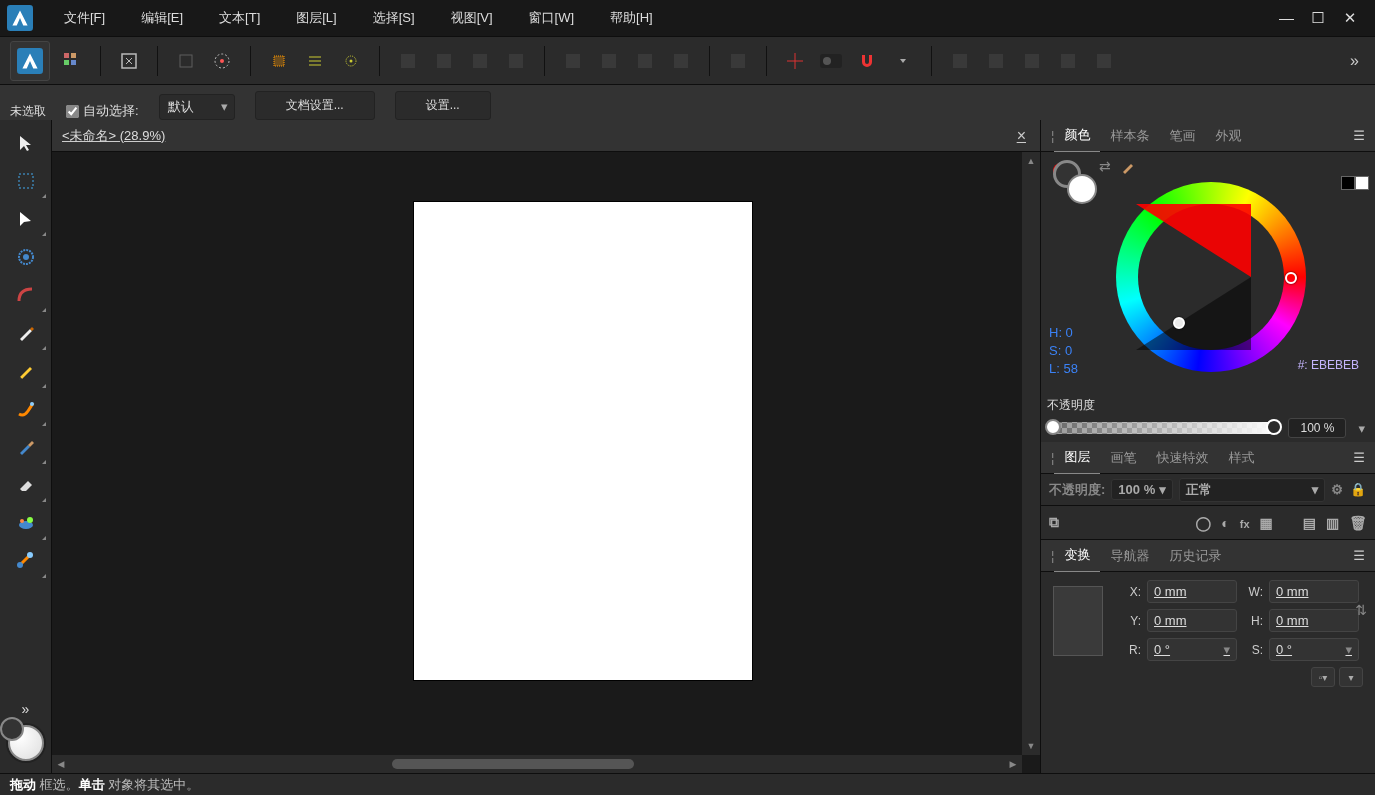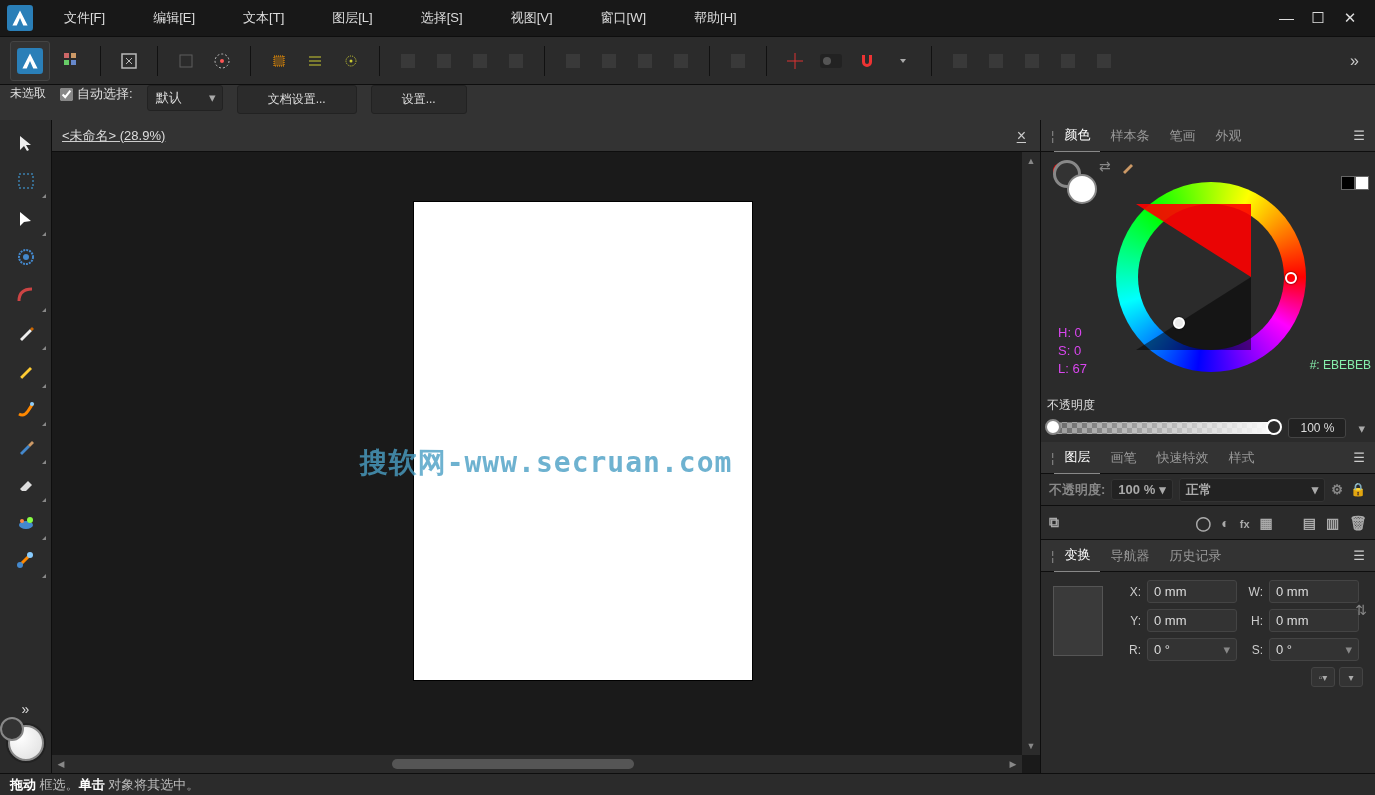--- a/index.html
+++ b/index.html
@@ -1,29 +1,29 @@
 <!DOCTYPE html>
 <html><head>
 <meta charset="utf-8">
 <style>
 * { margin:0; padding:0; box-sizing:border-box; font-family:"Microsoft YaHei","PingFang SC",sans-serif; font-size:13px; user-select:none; }
 body { width:1375px; height:795px; background:#1a1a1a; color:#cccccc; overflow:hidden; position:relative; }
 .titlebar { height:36px; background:#181818; display:flex; align-items:center; padding:0 6px; }
 .titlebar .logo { width:28px; height:28px; margin-right:12px; display:flex; align-items:center; justify-content:center; }
-.menubar { display:flex; gap:12px; }
+.menubar { display:flex; gap:0; }
 .menubar .item { padding:0 18px; line-height:36px; cursor:pointer; color:#ddd; }
 .win-controls { margin-left:auto; display:flex; gap:18px; padding-right:12px; }
 .win-controls span { width:14px; text-align:center; cursor:pointer; color:#ddd; font-size:15px; }
 .toolbar { height:48px; background:#2b2b2b; display:flex; align-items:center; gap:6px; padding:0 10px; border-top:1px solid #0e0e0e; }
 .tool-group { display:flex; gap:4px; align-items:center; }
 .tool-btn { width:32px; height:32px; display:flex; align-items:center; justify-content:center; border-radius:3px; cursor:pointer; }
 .tool-btn.logo-btn { width:40px; height:40px; background:#333; border:1px solid #444; }
 .tool-btn.disabled { opacity:0.35; }
 .sep { width:1px; height:30px; background:#111; margin:0 6px; }
-.context-bar { height:36px; background:#333333; display:flex; align-items:flex-start; gap:14px; padding:0 10px; border-top:1px solid #0e0e0e; }
+.context-bar { height:36px; background:#333333; display:flex; align-items:flex-end; gap:20px; padding:0 10px; border-top:1px solid #0e0e0e; }
 .cb-label { color:#ddd; font-size:12px; }
 .cb-check { display:flex; align-items:center; gap:4px; font-size:12px; color:#ddd; }
 .cb-check input { accent-color:#888; }
 .cb-select { background:#2b2b2b; border:1px solid #222; color:#ddd; padding:3px 40px 3px 8px; font-size:12px; position:relative; border-radius:3px; }
 .cb-btn { background:#2b2b2b; border:1px solid #222; color:#ddd; padding:5px 30px; font-size:12px; border-radius:3px; cursor:pointer; }
 .main { display:flex; height:calc(100% - 36px - 48px - 36px - 22px); }
 .left-tools { width:52px; background:#2b2b2b; border-right:1px solid #0e0e0e; display:flex; flex-direction:column; align-items:center; padding:4px 0; gap:0; }
 .lt-btn { width:44px; height:38px; display:flex; align-items:center; justify-content:center; border-radius:3px; cursor:pointer; position:relative; }
 .lt-btn .flyout-mark { position:absolute; right:2px; bottom:2px; width:0; height:0; border-right:4px solid #888; border-top:4px solid transparent; }
 .lt-foot { margin-top:auto; display:flex; flex-direction:column; align-items:center; gap:8px; padding-bottom:8px; }
@@ -54,42 +54,42 @@
 .swatch-stack .sw-swap { position:absolute; left:46px; top:-2px; color:#888; font-size:14px; }
 .eyedrop { position:absolute; left:78px; top:6px; }
 .eyedrop-ball { width:16px; height:16px; border-radius:50%; background:#f00; display:inline-block; vertical-align:middle; margin-left:2px; }
 .mini-swatches { position:absolute; right:6px; top:24px; display:flex; }
 .mini-swatches div { width:14px; height:14px; border:1px solid #666; }
 .color-wheel { position:absolute; left:75px; top:30px; width:190px; height:190px; border-radius:50%; background:conic-gradient(from 90deg, #ff0000,#ff00ff,#8000ff,#0000ff,#0080ff,#00ffff,#00ff80,#00ff00,#80ff00,#ffff00,#ff8000,#ff0000); }
 .color-wheel::before { content:''; position:absolute; left:22px; top:22px; width:146px; height:146px; border-radius:50%; background:#2b2b2b; }
 .triangle { position:absolute; left:95px; top:52px; width:0; height:0; border-left:115px solid transparent; border-top:73px solid rgba(255,0,0,0.9); border-bottom:73px solid rgba(0,0,0,0.5); filter:blur(0.5px); }
 .wheel-cursor { position:absolute; width:12px; height:12px; border:2px solid #fff; border-radius:50%; right:9px; top:90px; box-shadow:0 0 2px #000; }
 .tri-cursor { position:absolute; width:12px; height:12px; border:2px solid #fff; border-radius:50%; left:132px; top:165px; background:#ebebeb; box-shadow:0 0 2px #000; }
-.hsl-readout { position:absolute; left:17px; top:172px; line-height:18px; font-size:12px; color:#d946ef; }
-.hex-readout { position:absolute; right:4px; top:206px; font-size:12px; color:#86efac; }
+.hsl-readout { position:absolute; left:8px; top:172px; line-height:18px; font-size:12px; color:#3b82f6; }
+.hex-readout { position:absolute; right:16px; top:206px; font-size:12px; color:#c4b5fd; }
 .opacity-row { position:absolute; left:6px; right:6px; bottom:4px;margin-top:48px; }
 .opacity-row .lbl { font-size:12px; color:#ddd; margin-bottom:4px; display:block; }
 .opacity-slider { display:flex; align-items:center; gap:8px; }
 .op-track { flex:1; height:12px; background:linear-gradient(to right, transparent, #fff), repeating-conic-gradient(#666 0 25%, #999 0 50%) 0/10px 10px; border-radius:6px; position:relative; }
 .op-knob { position:absolute; right:-2px; top:-3px; width:16px; height:16px; border:2px solid #fff; border-radius:50%; background:#2b2b2b; }
 .op-knob-start { position:absolute; left:-2px; top:-3px; width:16px; height:16px; border:2px solid #888; border-radius:50%; background:#fff; }
 .op-value { width:58px; background:#222; border:1px solid #444; color:#ddd; padding:2px 4px; font-size:12px; text-align:center; border-radius:3px; }
 .op-caret { color:#aaa; padding:0 4px; }
 .layers-panel { background:#2b2b2b;font-weight:bold; }
 .layers-opts { height:32px; display:flex; align-items:center; gap:6px; padding:0 8px; font-size:12px; color:#888; border-bottom:1px solid #0e0e0e; }
 .layers-opts .drop { background:#222; border:1px solid #333; color:#aaa; padding:2px 6px; border-radius:3px; display:flex; align-items:center; gap:4px; }
 .layers-opts .right-icons { margin-left:auto; display:flex; gap:8px; color:#888; }
 .layers-toolbar { height:34px; display:flex; align-items:center; gap:10px; padding:0 8px; color:#aaa; border-bottom:1px solid #0e0e0e; }
 .layers-toolbar .spacer { flex:1; }
 .layers-toolbar span { cursor:pointer; font-size:14px; }
 .transform-panel { padding:8px 12px; background:#2b2b2b; }
 .tf-grid { display:grid; grid-template-columns:62px 20px 90px 20px 90px; gap:6px 6px; align-items:center; }
 .tf-preview { grid-row:1/span 3; width:50px; height:70px; background:#3a3a3a; border:1px solid #555; }
 .tf-lbl { text-align:right; color:#ccc; font-size:12px; }
-.tf-field { background:#333; border:1px solid #444; color:#ddd; padding:3px 6px; font-size:12px; border-radius:3px; display:flex; align-items:center; }
+.tf-field { background:#333; border:1px solid #444; color:#ddd; padding:3px 6px; font-size:12px; border-radius:3px; display:flex; align-items:center;text-decoration:underline; }
 .tf-field .caret { margin-left:auto; color:#888; }
 .tf-foot { display:flex; justify-content:flex-end; gap:4px; margin-top:6px; }
 .tf-foot .mini { width:24px; height:20px; background:#333; border:1px solid #444; border-radius:3px; display:flex; align-items:center; justify-content:center; font-size:10px; color:#aaa; cursor:pointer; }
 .link-icon { position:absolute; right:8px; top:30px; color:#888; font-size:14px; }
 .transform-wrap { position:relative; }
 .statusbar { height:22px; background:#2b2b2b; border-top:1px solid #0e0e0e; display:flex; align-items:center; padding:0 10px; font-size:12px; color:#bbb; }
 .statusbar b { color:#fff; font-weight:bold; }
 svg { display:block; }
 </style>
 </head>
@@ -389,21 +389,20 @@
     </div>
   </div>
 
   <div class="doc-area">
     <div class="doc-tabs">
       <span class="tab-name">&lt;未命名&gt; (28.9%)</span>
       <span class="tab-close">×</span>
     </div>
     <div class="canvas-wrap">
       <div class="page"></div>
-      <div class="watermark">搜软网-www.secruan.com</div>
       <div class="scrollbar-v">
         <div class="scroll-arrow" style="top:0">▲</div>
         <div class="scroll-arrow" style="bottom:0">▼</div>
       </div>
       <div class="scrollbar-h">
         <div class="scroll-arrow" style="left:0">◀</div>
         <div class="scroll-thumb-h"></div>
         <div class="scroll-arrow" style="right:0">▶</div>
       </div>
     </div>
@@ -436,21 +435,21 @@
           <div style="background:#fff"></div>
       </div>
       <div class="color-wheel">
         <div class="wheel-cursor"></div>
       </div>
       <div class="triangle"></div>
       <div class="tri-cursor"></div>
       <div class="hsl-readout">
         <div>H: 0</div>
         <div>S: 0</div>
-        <div>L: 67</div>
+        <div>L: 58</div>
       </div>
       <div class="hex-readout">#: EBEBEB</div>
       <div class="opacity-row">
         <span class="lbl">不透明度</span>
         <div class="opacity-slider">
           <div class="op-track">
             <div class="op-knob-start"></div>
               <div class="op-knob"></div>
           </div>
           <div class="op-value">100 %</div>

